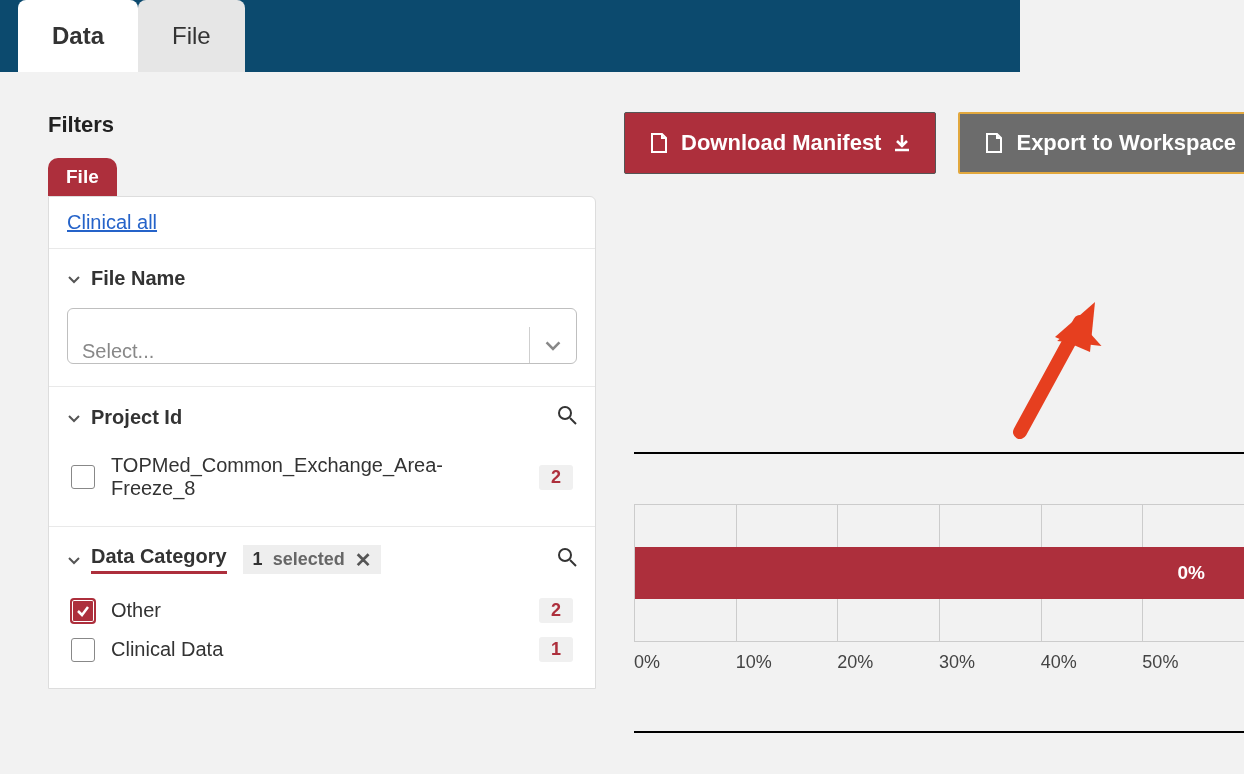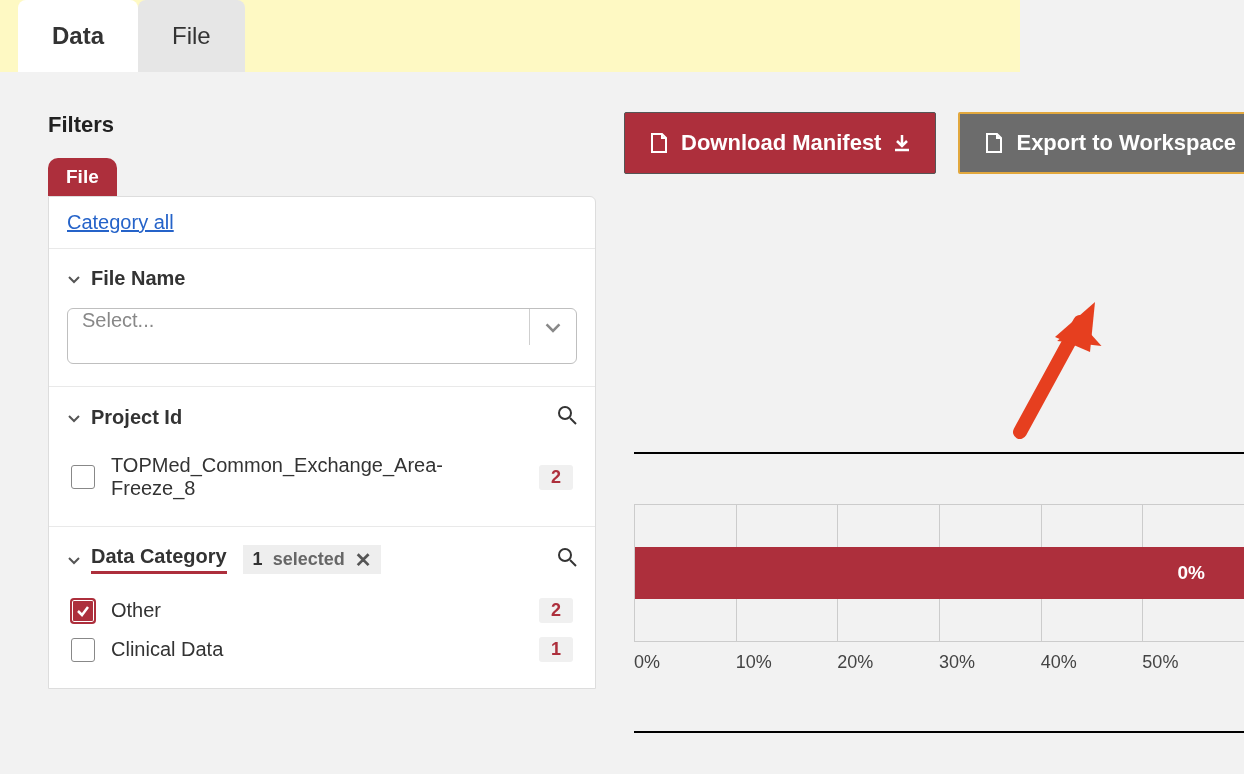--- a/index.html
+++ b/index.html
@@ -5,21 +5,21 @@
   html, body {
     margin: 0;
     padding: 0;
     width: 1244px;
     height: 774px;
     font-family: -apple-system, BlinkMacSystemFont, "Segoe UI", Helvetica, Arial, sans-serif;
     background: #f2f2f2;
     overflow: hidden;
   }
   .page {
-    background: #fef9c3;
+    background: #0c4a6e;
     width: 1020px;
     height: 774px;
     position: relative;
   }
   .tabbar {
     display: flex;
     padding-left: 18px;
     padding-top: 0;
   }
   .tab {
@@ -119,21 +119,21 @@
   }
   .sel-chip .x { color:#555; font-size:20px; line-height:1; }
   .sel-chip .num { color:#333; font-weight:600; }
   .search-ico { color:#333; }
   .select-box {
     margin-top: 18px;
     border: 1px solid #bfbfbf;
     border-radius: 6px;
     height: 54px;
     display: flex;
-    align-items: flex-start;
+    align-items: flex-end;
     justify-content: space-between;
     padding: 0 14px;
   }
   .select-placeholder { color:#888; font-size:20px; }
   .select-caret-wrap {
     border-left: 1px solid #cfcfcf;
     height: 36px;
     display: flex;
     align-items: center;
     padding-left: 14px;
@@ -276,21 +276,21 @@
   <div class="content">
 
     <div class="filters-title">Filters</div>
 
     <div class="filter-wrap">
       <div class="filter-tabbar">
         <div class="filter-tab">File</div>
       </div>
       <div class="filter-panel">
         <div class="collapse-row">
-          <a class="collapse-link">Category all</a>
+          <a class="collapse-link">Clinical all</a>
         </div>
 
         <div class="section">
           <div class="section-head">
             <div class="section-head-left">
               <span class="chev">
                 <svg width="14" height="14" viewBox="0 0 14 14">
                     <path d="M2 5 L7 10 L12 5" fill="none" stroke="#555" stroke-width="2"></path>
                   </svg>
               </span>

